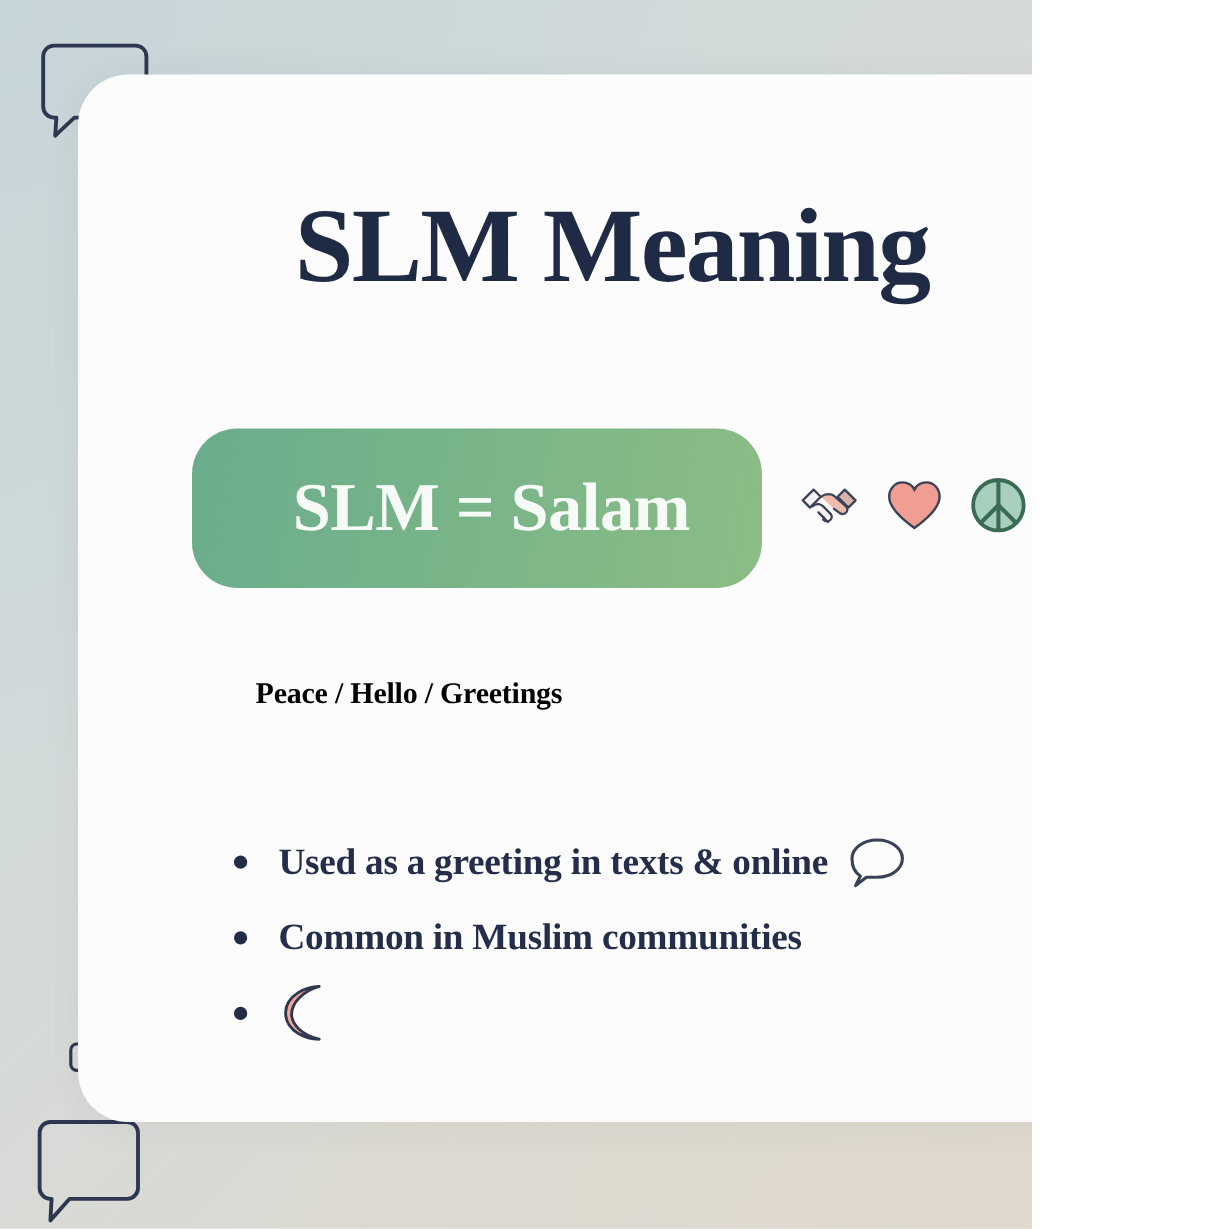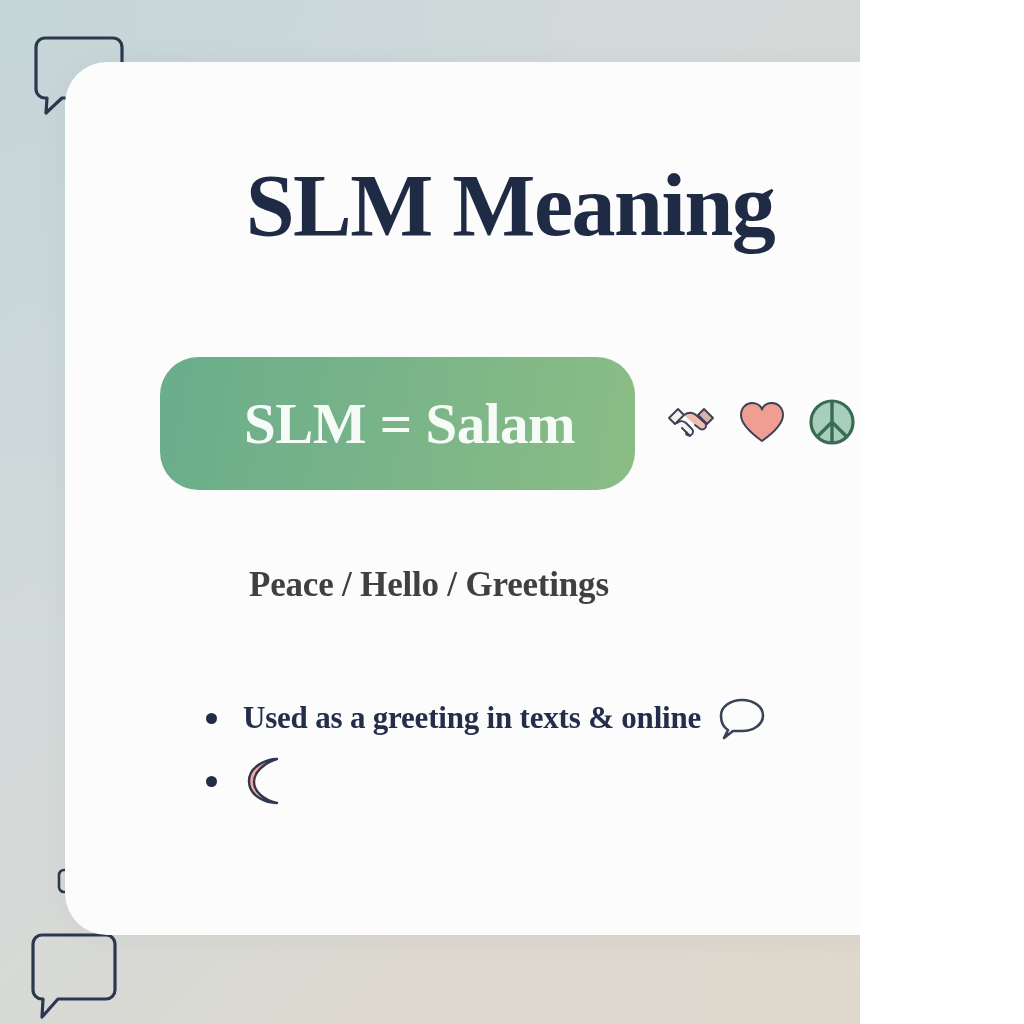--- a/index.html
+++ b/index.html
@@ -87,31 +87,30 @@
     gap: 20px;
     margin-left: 30px;
   }
   .emoji { display: block; }
 
   
   #subtitle {
     position: absolute;
     left: 148px;
     top: 503px;
-    font-size: 35px;
-    font-weight: 700;
-    color: #404040;
+    font-size: 25px;
+    font-weight: 700;
+    color: #000000;
     letter-spacing: -0.2px;
-    margin-left: 36px;
   }
 
   
   #bullets {
     position: absolute;
-    left: 141px;
+    left: 130px;
     top: 625px;
     width: 760px;
   }
   .bullet {
     display: flex;
     align-items: center;
     height: 62px;
     margin-bottom: 0px;
   }
   .bullet + .bullet { margin-top: 1px; }
@@ -235,20 +234,24 @@
       <div class="bullet">
         <span class="dot"></span>
         <span class="btext">Used as a greeting in texts &amp; online</span>
         <span class="bicon">
           <svg width="54" height="48" viewBox="0 0 54 48">
             <path d="M27 6 C39 6 48 13 48 21.5 C48 30 39 37 27 37 L18 37 L9 44 L13 36 C8 33 6 27 6 21.5 C6 13 15 6 27 6 Z" fill="none" stroke="#3a4258" stroke-width="2.6" stroke-linejoin="round"></path>
           </svg>
         </span>
       </div>
 
+      <div class="bullet">
+        <span class="dot"></span>
+        <span class="btext"> Common in Muslim communities</span>
+      </div>
 
       <div class="bullet">
         <span class="dot"></span>
         <span class="btext"></span>
         <span class="bicon" style="margin-left:0;">
           <svg width="48" height="52" viewBox="0 0 48 52">
             <path d="M34 4 C20 8 11 18 11 27 C11 36 20 45 34 48 C24 48 6 42 6 26 C6 11 24 4 34 4 Z" fill="#f4a79a" stroke="#2f3850" stroke-width="2.4" stroke-linejoin="round"></path>
           </svg>
         </span>
       </div>

